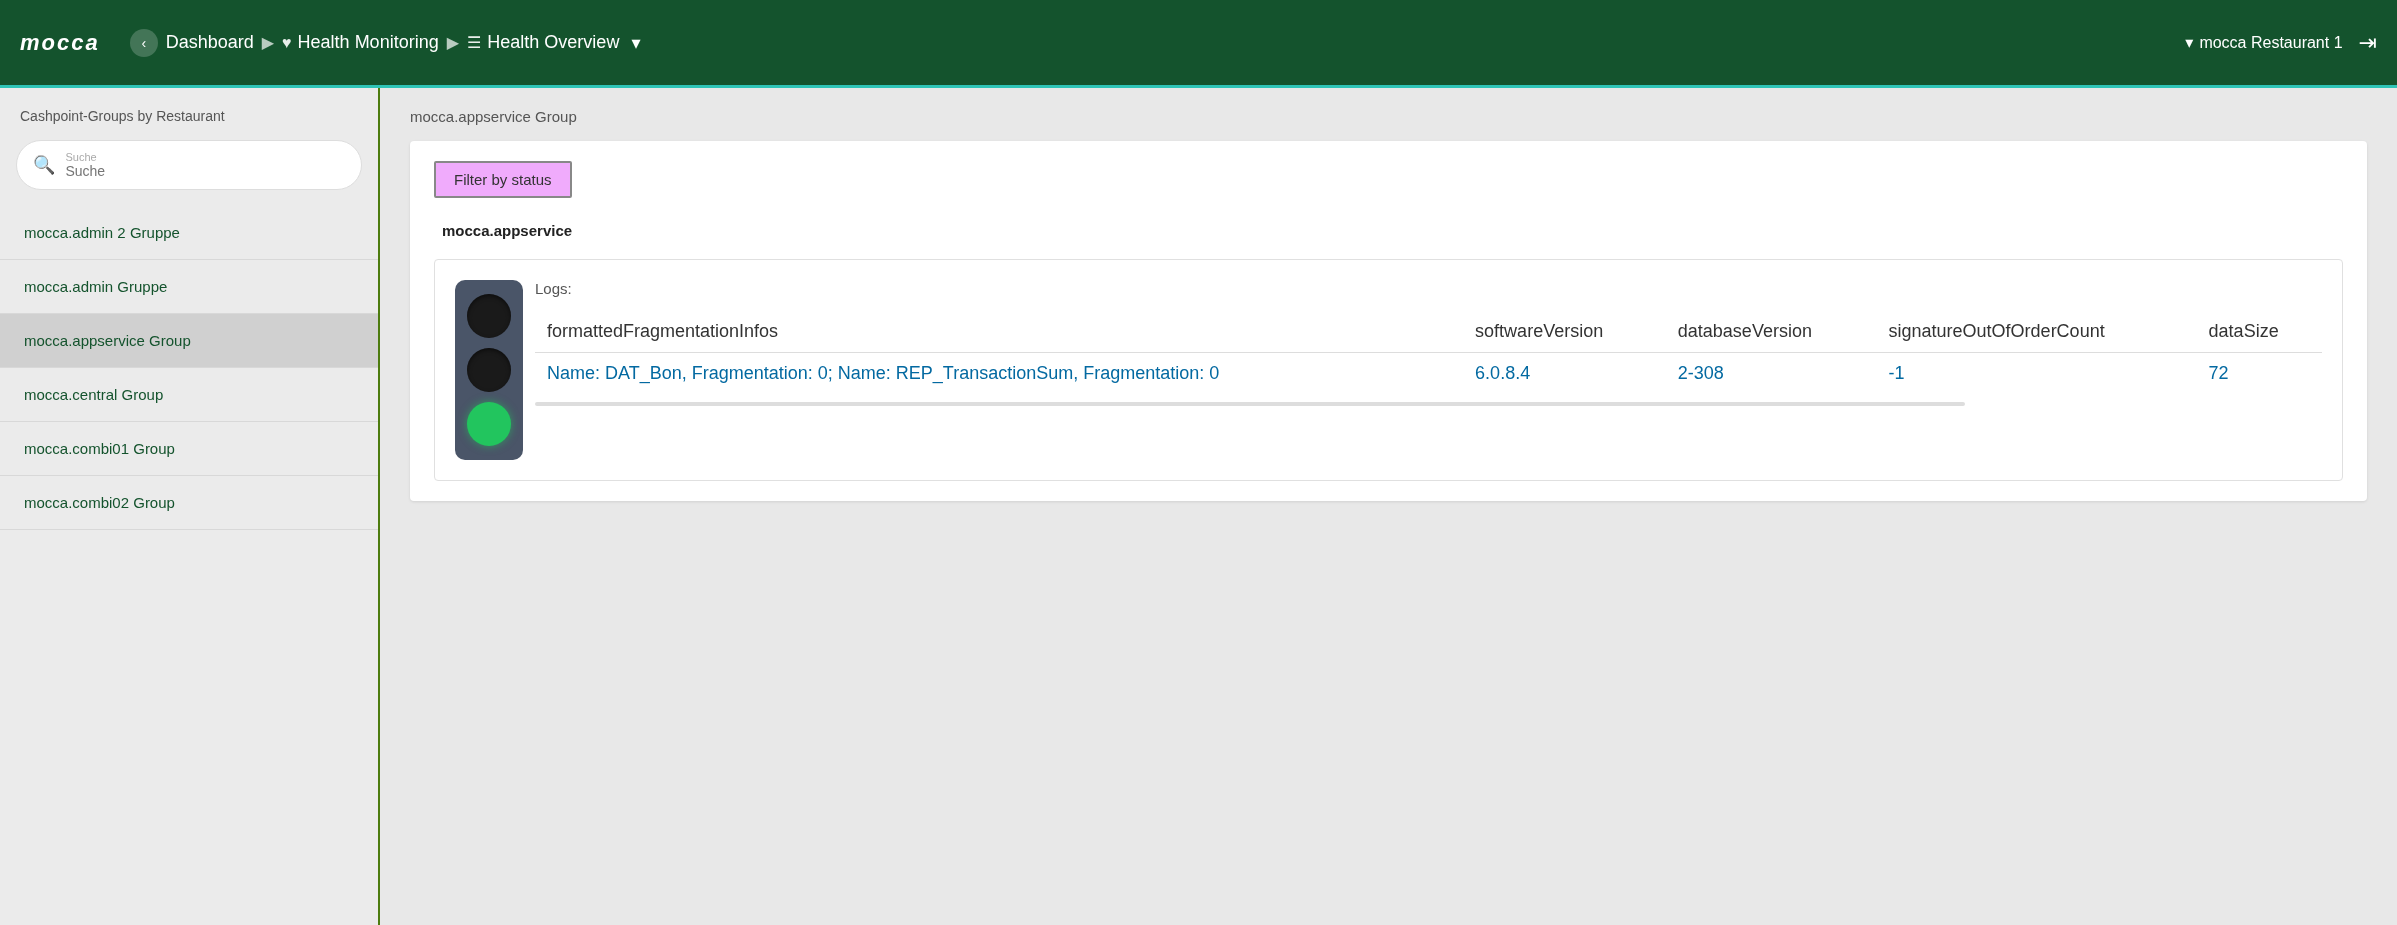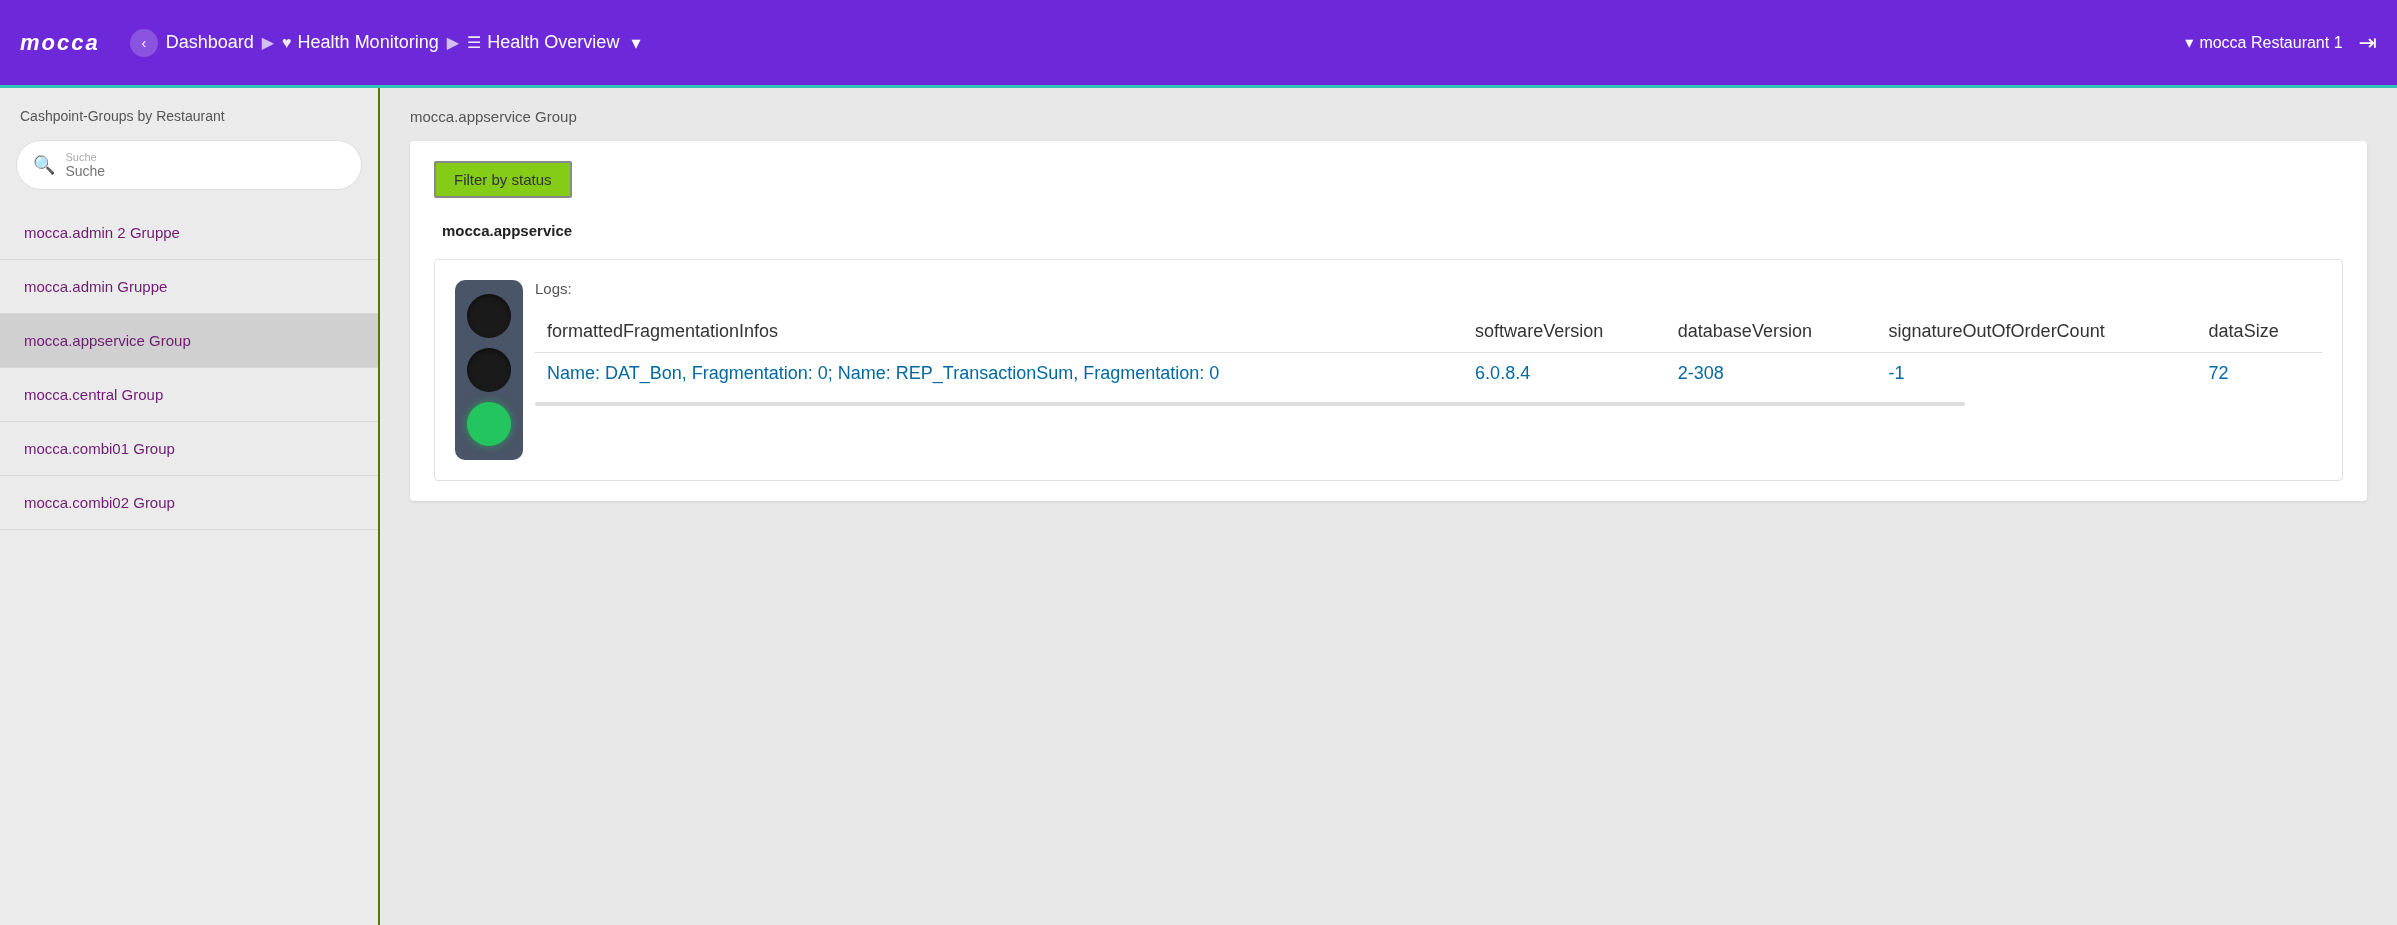--- a/index.html
+++ b/index.html
@@ -1,20 +1,20 @@
 <!DOCTYPE html>
 <html><head>
   <meta charset="utf-8">
   <style>
     * { box-sizing: border-box; margin: 0; padding: 0; }
     body { font-family: Arial, sans-serif; background: #e8e8e8; height: 100vh; overflow: hidden; }
 
     
     .header {
-      background: #6d28d9;
+      background: #14532d;
       height: 88px;
       display: flex;
       align-items: center;
       padding: 0 20px;
       position: relative;
       border-bottom: 3px solid #2ec4b6;
     }
     .logo {
       color: white;
       font-size: 22px;
@@ -131,21 +131,21 @@
       border: none;
       outline: none;
       font-size: 14px;
       color: #888;
       background: transparent;
       width: 200px;
     }
     .sidebar-item {
       padding: 18px 24px;
       font-size: 15px;
-      color: #701a75;
+      color: #14532d;
       cursor: pointer;
       border-bottom: 1px solid #d8d8d8;
     }
     .sidebar-item.active {
       background: #d0d0d0;
       font-weight: 500;
     }
 
     
     .content-area {
@@ -160,21 +160,21 @@
       margin-bottom: 16px;
     }
     .content-panel {
       background: white;
       border-radius: 4px;
       padding: 20px 24px;
       box-shadow: 0 1px 3px rgba(0,0,0,0.1);
     }
     .filter-btn {
       border: 2px solid #888;
-      background: #84cc16;
+      background: #f0abfc;
       padding: 8px 18px;
       font-size: 15px;
       color: #333;
       cursor: pointer;
       border-radius: 2px;
       margin-bottom: 24px;
     }
     .service-title {
       font-size: 15px;
       font-weight: bold;

